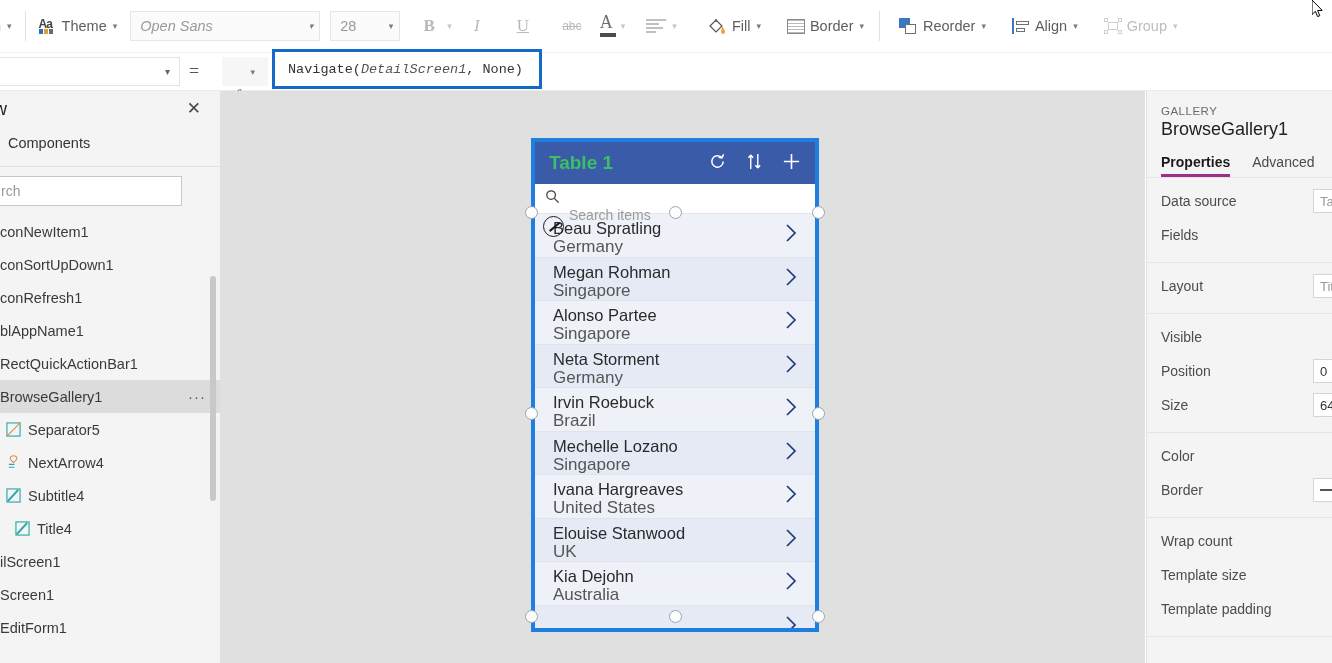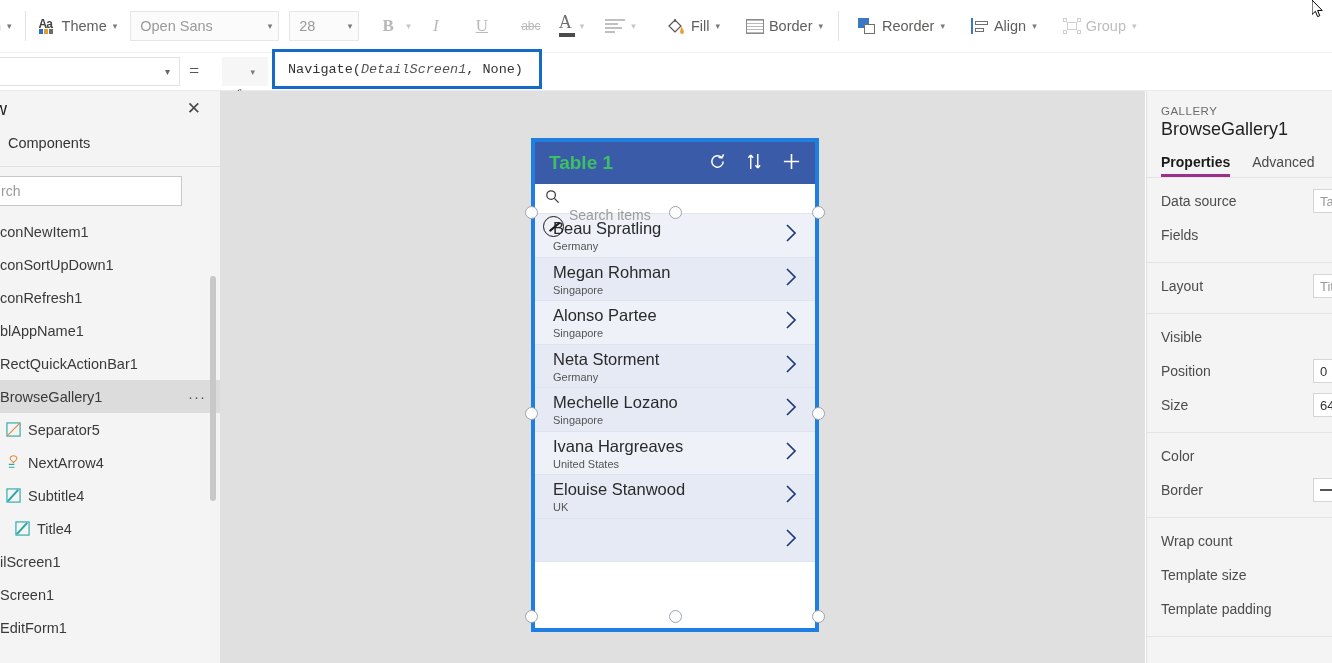--- a/index.html
+++ b/index.html
@@ -40,21 +40,21 @@
   }
   .ico-theme .sw { position: absolute; bottom: 0; left: 0; display: flex; gap: 1px; }
   .ico-theme .sw i { width: 4px; height: 5px; display: block; }
 
   .combo {
     height: 30px; min-width: 60px;
     border: 1px solid #e6e6e6; background: #fbfbfb;
     display: flex; align-items: center; justify-content: space-between;
     padding: 0 6px 0 9px; color: #9a9a9a; font-size: 14.5px;
   }
-  .combo.font { width: 149px; }
+  .combo.font { width: 190px; font-style: italic; }
   .combo.size { width: 70px; }
 
   .fmt {
     width: 34px; height: 34px; display: flex; align-items: center;
     justify-content: center; color: #b9b9b9; font-size: 17px;
   }
   .fmt.bold { font-weight: 700; font-family: "Liberation Serif", serif; }
   .fmt.ital { font-style: italic; font-family: "Liberation Serif", serif; }
   .fmt.unde { text-decoration: underline; font-family: "Liberation Serif", serif; }
   .fmt.strk { font-size: 12px; text-decoration: line-through; }
@@ -222,21 +222,21 @@
   .grow {
     height: 43.5px; border-bottom: 1px solid #dfe3ee;
     padding: 3px 0 0 18px; position: relative;
   }
   .grow.alt { background: #e6eaf5; }
   .grow .t {
     font-size: 16.5px; color: #2a2a2a; line-height: 22px;
     font-family: "Liberation Sans", sans-serif;
   }
   .grow .s {
-    font-size: 11px; color: #555; line-height: 15px;
+    font-size: 17px; color: #555; line-height: 15px;
   }
   .grow .arw {
     position: absolute; right: 17px; top: 9px;
     color: #1e3a78; font-size: 20px; font-weight: 300;
     font-family: "Liberation Sans", sans-serif;
   }
   .pencil {
     position: absolute; left: 12px; top: 78px; width: 21px; height: 21px;
     border: 1.5px solid #1a1a1a; border-radius: 50%; background: transparent;
     z-index: 6;
@@ -563,37 +563,51 @@
                   <path d="M2 2 L10 10 L2 18" fill="none" stroke="#1e3a78" stroke-width="1.7"></path>
                 </svg></span>
             </div>
             <div class="grow alt">
               <div class="t">Neta Storment</div>
               <div class="s">Germany</div>
               <span class="arw"><svg width="13" height="20" viewBox="0 0 13 20">
                   <path d="M2 2 L10 10 L2 18" fill="none" stroke="#1e3a78" stroke-width="1.7"></path>
                 </svg></span>
             </div>
+            <div class="grow">
+              <div class="t">Irvin Roebuck</div>
+              <div class="s">Brazil</div>
+              <span class="arw"><svg width="13" height="20" viewBox="0 0 13 20">
+                  <path d="M2 2 L10 10 L2 18" fill="none" stroke="#1e3a78" stroke-width="1.7"></path>
+                </svg></span>
+            </div>
             <div class="grow alt">
               <div class="t">Mechelle Lozano</div>
               <div class="s">Singapore</div>
               <span class="arw"><svg width="13" height="20" viewBox="0 0 13 20">
                   <path d="M2 2 L10 10 L2 18" fill="none" stroke="#1e3a78" stroke-width="1.7"></path>
                 </svg></span>
             </div>
             <div class="grow">
               <div class="t">Ivana Hargreaves</div>
               <div class="s">United States</div>
               <span class="arw"><svg width="13" height="20" viewBox="0 0 13 20">
                   <path d="M2 2 L10 10 L2 18" fill="none" stroke="#1e3a78" stroke-width="1.7"></path>
                 </svg></span>
             </div>
             <div class="grow alt">
               <div class="t">Elouise Stanwood</div>
               <div class="s">UK</div>
+              <span class="arw"><svg width="13" height="20" viewBox="0 0 13 20">
+                  <path d="M2 2 L10 10 L2 18" fill="none" stroke="#1e3a78" stroke-width="1.7"></path>
+                </svg></span>
+            </div>
+            <div class="grow">
+              <div class="t">Kia Dejohn</div>
+              <div class="s">Australia</div>
               <span class="arw"><svg width="13" height="20" viewBox="0 0 13 20">
                   <path d="M2 2 L10 10 L2 18" fill="none" stroke="#1e3a78" stroke-width="1.7"></path>
                 </svg></span>
             </div>
             <div class="grow alt">
               <div class="s"></div>
               <span class="arw"><svg width="13" height="20" viewBox="0 0 13 20">
                   <path d="M2 2 L10 10 L2 18" fill="none" stroke="#1e3a78" stroke-width="1.7"></path>
                 </svg></span>
             </div>

